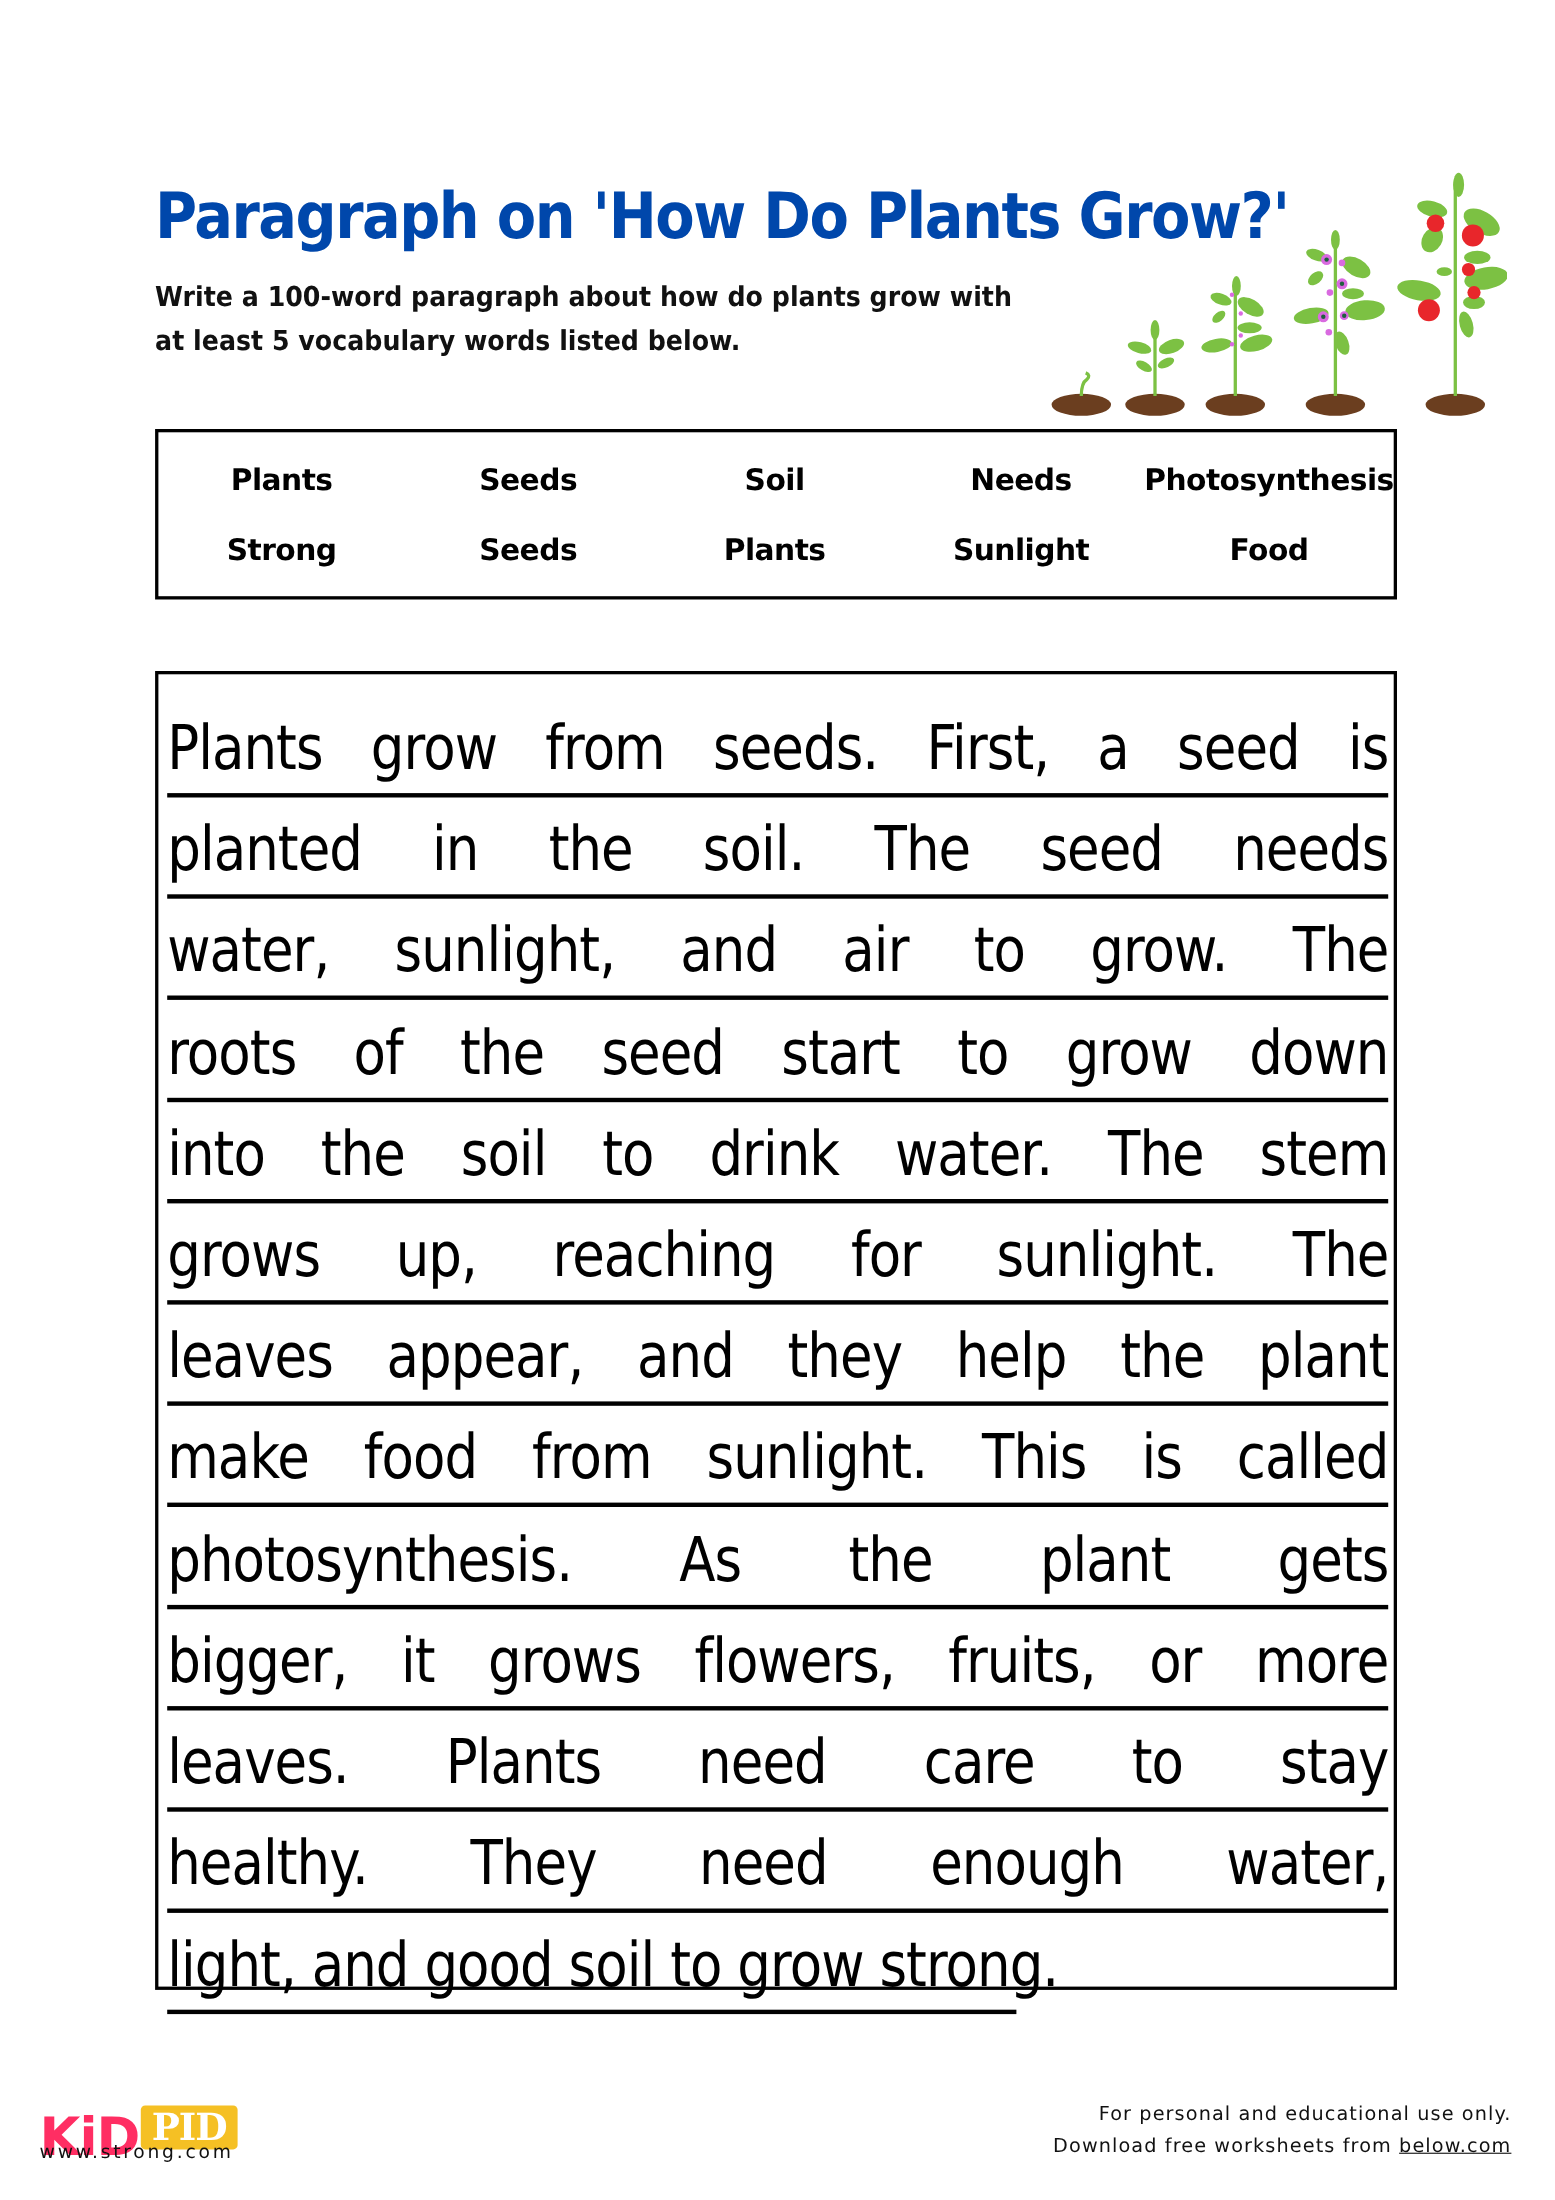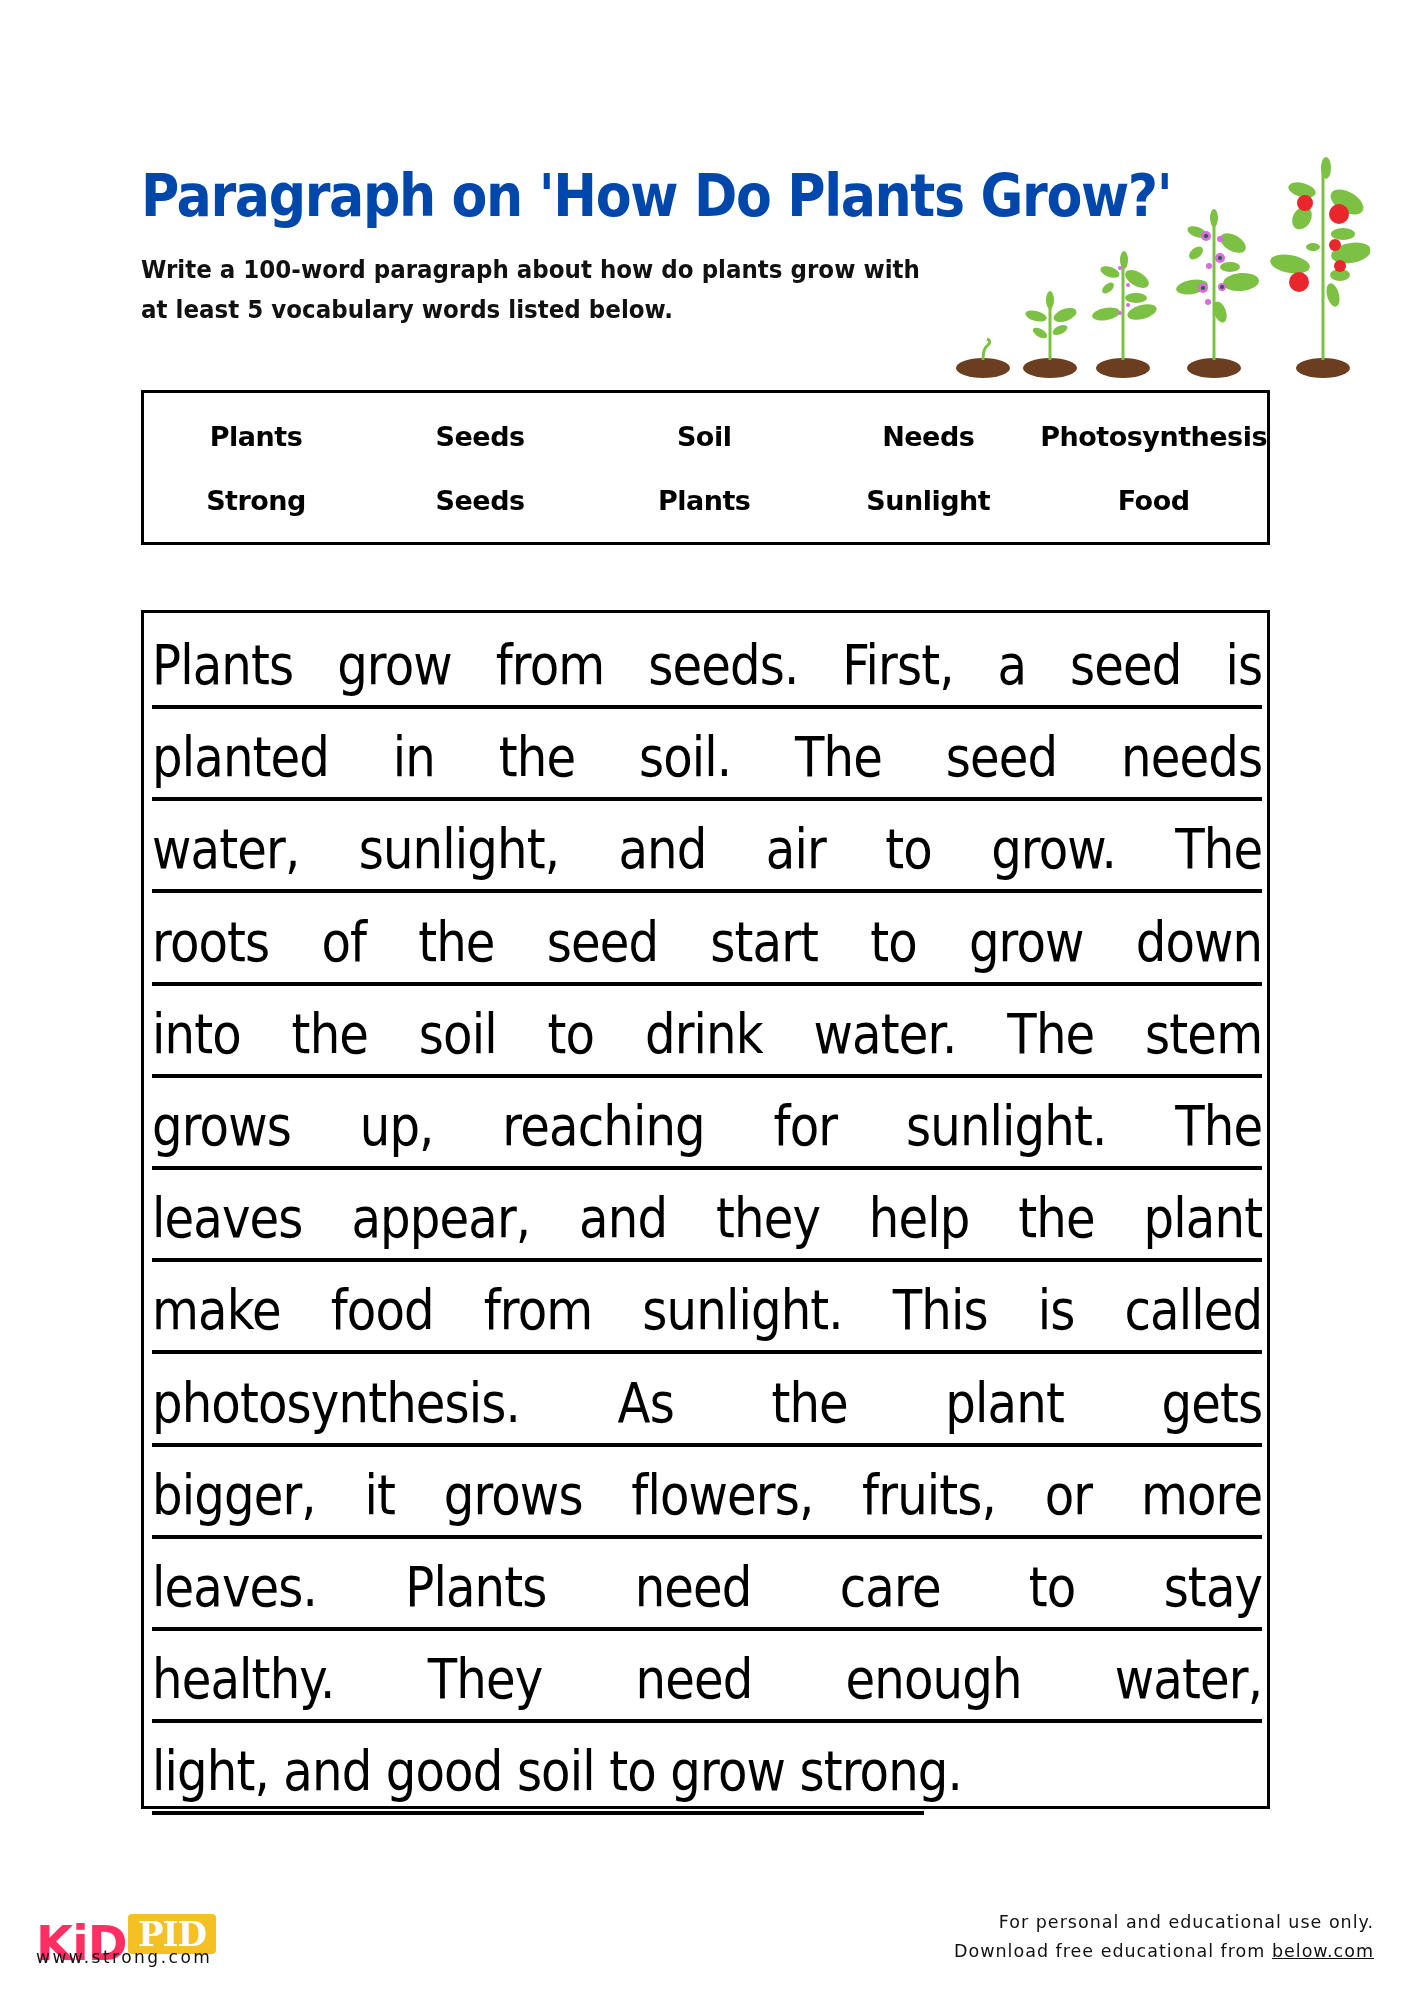--- a/index.html
+++ b/index.html
@@ -38,21 +38,21 @@
       text-align: center; font-family: "DejaVu Sans", sans-serif; font-weight: bold;
       font-size: 27px; line-height: 64px; letter-spacing: -0.5px;
       white-space: nowrap;
     }
 
     .para-box {
       position: absolute; left: 141px; top: 610px; width: 1129px; height: 1199px;
       border: 3px solid #000;
     }
     .para-lines {
-      position: absolute; left: 8px; top: 12px; width: 1110px;
+      position: absolute; left: 8px; top: 28px; width: 1110px;
     }
     .para-line {
       height: 92.2px; position: relative;
       font-family: "DejaVu Sans", sans-serif; font-size: 56px;
       line-height: 80px; letter-spacing: -1px;
       text-align: justify; text-align-last: justify;
       white-space: nowrap; overflow: visible;
     }
     .para-line.last { text-align-last: left; }
     .para-line span.txt {
@@ -255,14 +255,14 @@
 </div>
 
 <div class="logo">
   <span class="logo-kid">KiD</span>
   <span class="logo-pid">PID</span>
   <span class="logo-url">www.strong.com</span>
 </div>
 
 <div class="footer-note">
   <div>For personal and educational use only.</div>
-  <div><span>Download free educational from </span><a>below.com</a></div>
+  <div><span>Download free worksheets from </span><a>below.com</a></div>
 </div>
 
 </body></html>

